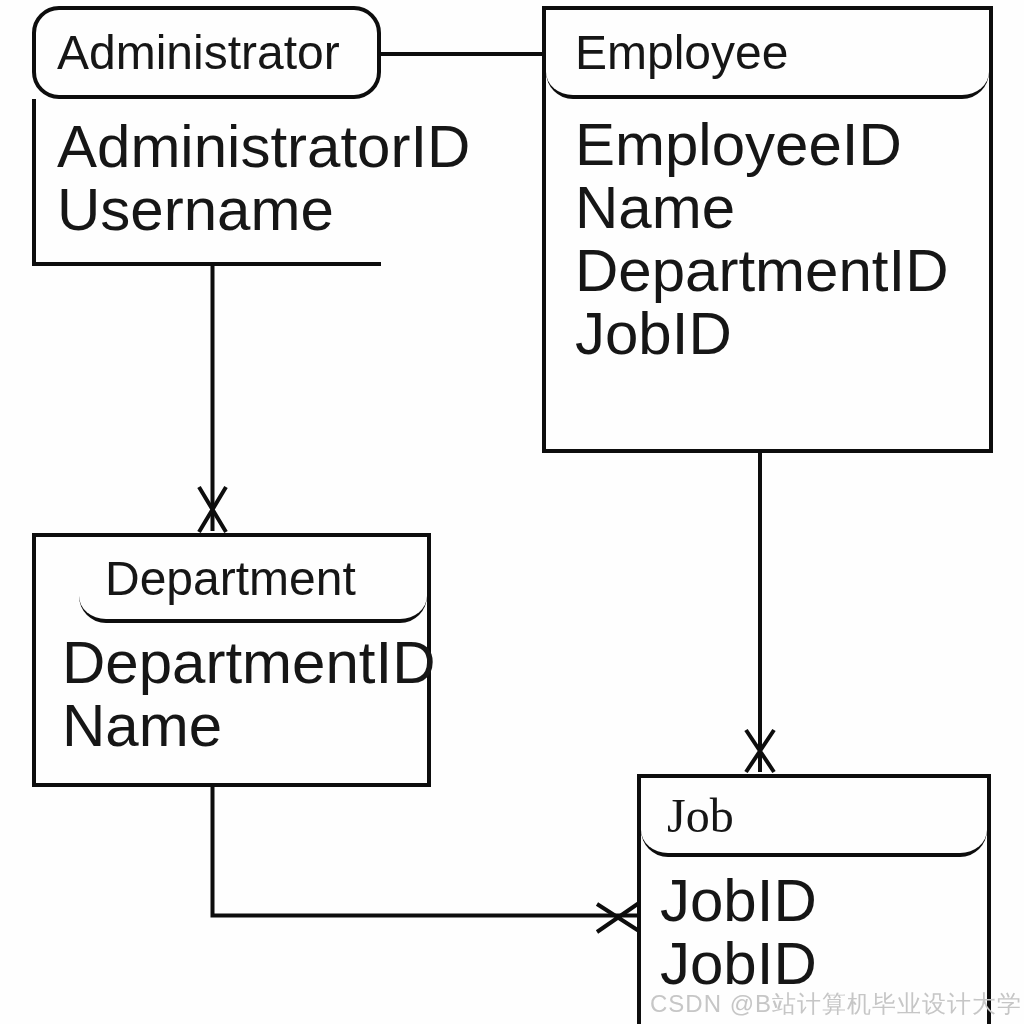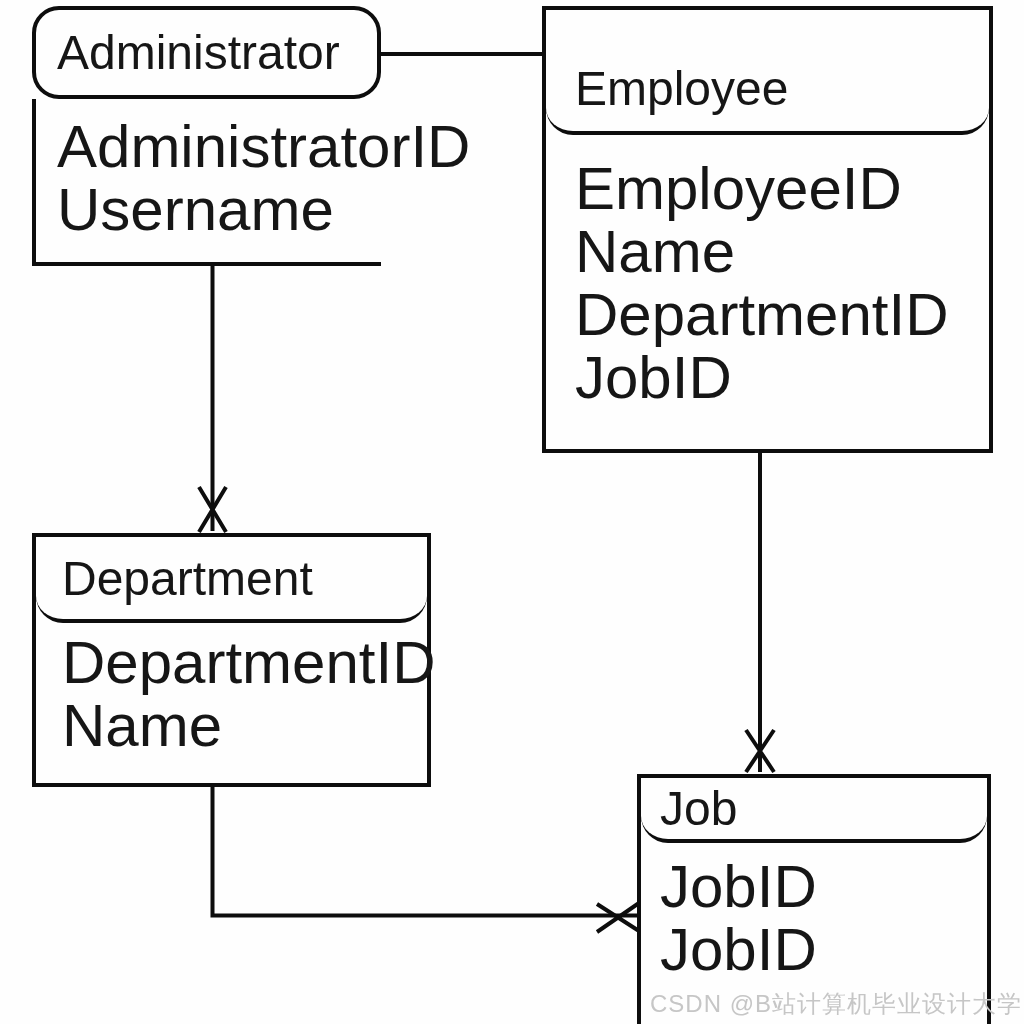--- a/index.html
+++ b/index.html
@@ -56,27 +56,27 @@
   }
   .admin-body{
     position:absolute;
     box-sizing:border-box;
     left:32px;top:99px;width:349px;height:167px;
     border-left:4px solid var(--line);
     border-bottom:4px solid var(--line);
     padding:16px 0 0 21px;
   }
   .employee-box{left:542px;top:6px;width:451px;height:447px;}
-  .employee-title{height:89px;border-bottom:4px solid var(--line);padding-left:29px;margin-top:36px;}
-  .employee-fields{padding:22px 0 0 29px;}
+  .employee-title{height:89px;border-bottom:4px solid var(--line);padding-left:29px;}
+  .employee-fields{padding:14px 0 0 29px;}
   .department-box{left:32px;top:533px;width:399px;height:254px;}
-  .department-title{height:86px;border-bottom:4px solid var(--line);padding-left:26px;}
+  .department-title{height:86px;border-bottom:4px solid var(--line);padding-left:26px;margin-left:43px;}
   .department-fields{padding:8px 0 0 26px;}
   .job-box{left:637px;top:774px;width:354px;height:258px;}
-  .job-title{height:65px;border-bottom:4px solid var(--line);padding-left:19px;}
+  .job-title{height:79px;border-bottom:4px solid var(--line);padding-left:26px;font-family:Liberation Serif, serif;}
   .job-fields{padding:12px 0 0 19px;}
   .watermark{
     position:absolute;
     right:2px;
     top:988px;
     font-size:24px;
     letter-spacing:1px;
     color:var(--watermark);
     white-space:nowrap;
   }

